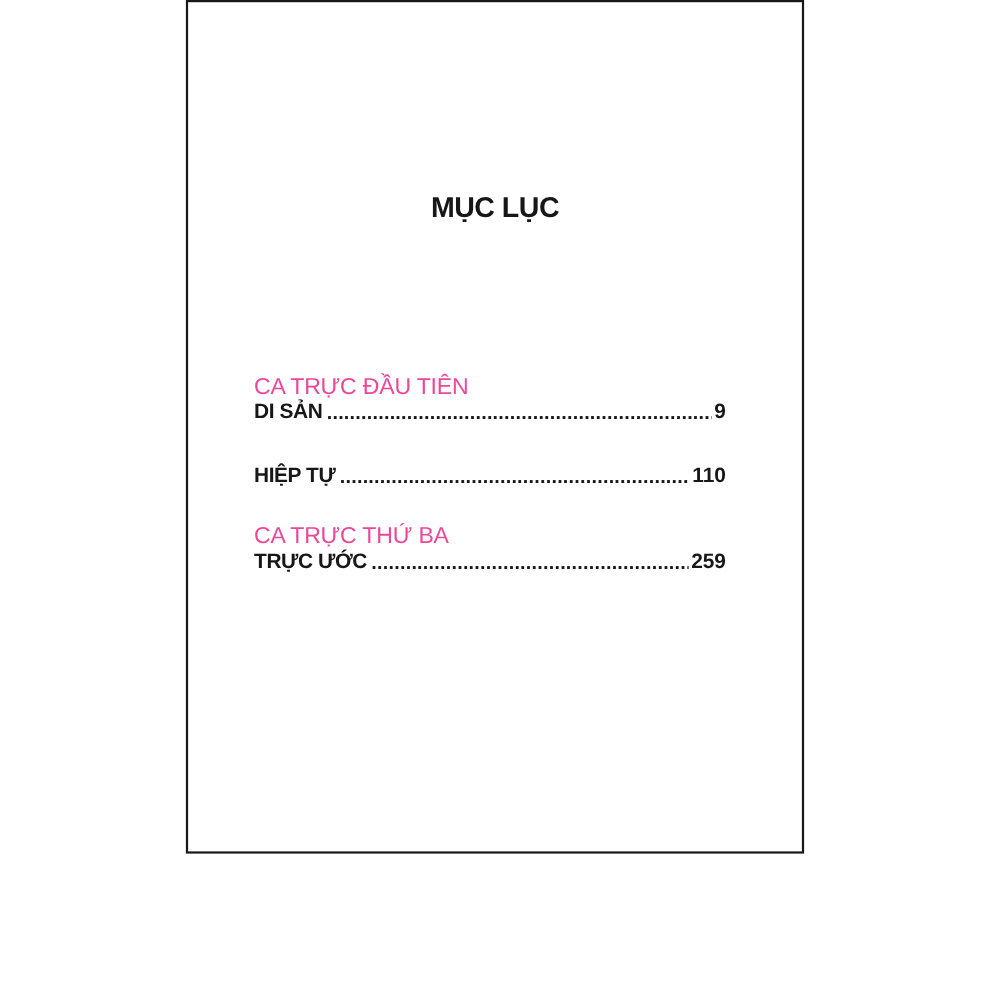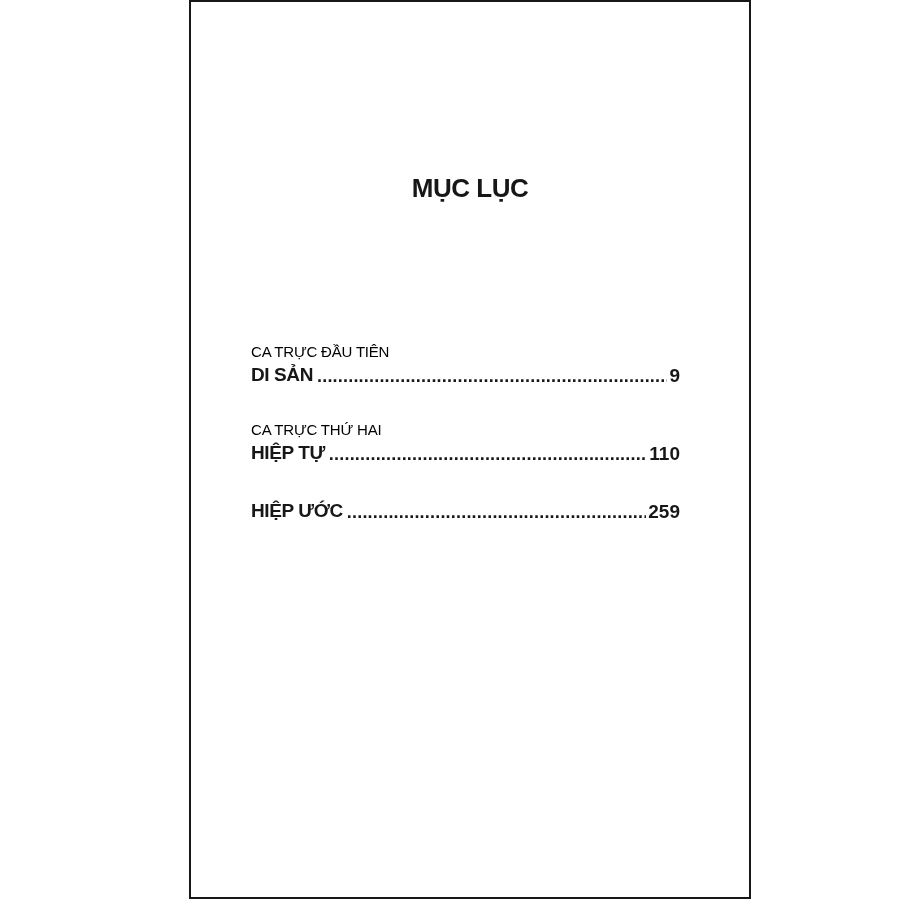--- a/index.html
+++ b/index.html
@@ -12,25 +12,24 @@
     background: #ffffff;
     font-family: "Liberation Sans", sans-serif;
     position: relative;
     overflow: hidden;
   }
   .page-frame {
     position: absolute;
     left: 169px;
     top: 0;
     width: 562px;
-    height: 899px;
+    height: 776px;
     box-sizing: border-box;
     border: 2px solid #171717;
     background: #ffffff;
-    margin-left: 20px;
   }
   .toc-title {
     position: absolute;
     top: 171px;
     left: 0;
     width: 100%;
     text-align: center;
     font-size: 26px;
     font-weight: bold;
     letter-spacing: -0.5px;
@@ -39,28 +38,28 @@
   .toc-list {
     position: absolute;
     top: 341px;
     left: 60px;
     right: 69px;
   }
   .toc-entry {
     margin-bottom: 34px;
   }
   .entry-label {
-    font-size: 15px;
+    font-size: 21px;
     line-height: 18px;
     letter-spacing: -0.2px;
-    color: #000000;
+    color: #ec4899;
   }
   .entry-row {
     display: flex;
-    align-items: flex-end;
+    align-items: center;
     margin-top: 2px;
     font-weight: bold;
     color: #171717;
   }
   .entry-title {
     font-size: 19px;
     line-height: 24px;
     letter-spacing: -0.4px;
     white-space: nowrap;
   }
@@ -92,30 +91,30 @@
     <div class="toc-entry">
       <div class="entry-label">CA TRỰC ĐẦU TIÊN</div>
       <div class="entry-row">
         <span class="entry-title">DI SẢN</span>
         <span class="leader">....................................................................................................................................................................................</span>
         <span class="entry-page">9</span>
       </div>
     </div>
 
     <div class="toc-entry">
-      <div class="entry-label">CA TRỰC THỨ HAI</div>
       <div class="entry-row">
         <span class="entry-title">HIỆP TỰ</span>
         <span class="leader">....................................................................................................................................................................................</span>
         <span class="entry-page">110</span>
       </div>
     </div>
 
     <div class="toc-entry">
+      <div class="entry-label">CA TRỰC THỨ BA</div>
       <div class="entry-row">
-        <span class="entry-title">HIỆP ƯỚC</span>
+        <span class="entry-title">TRỰC ƯỚC</span>
         <span class="leader">....................................................................................................................................................................................</span>
         <span class="entry-page">259</span>
       </div>
     </div>
 
   </div>
 </div>
 
 </body></html>

